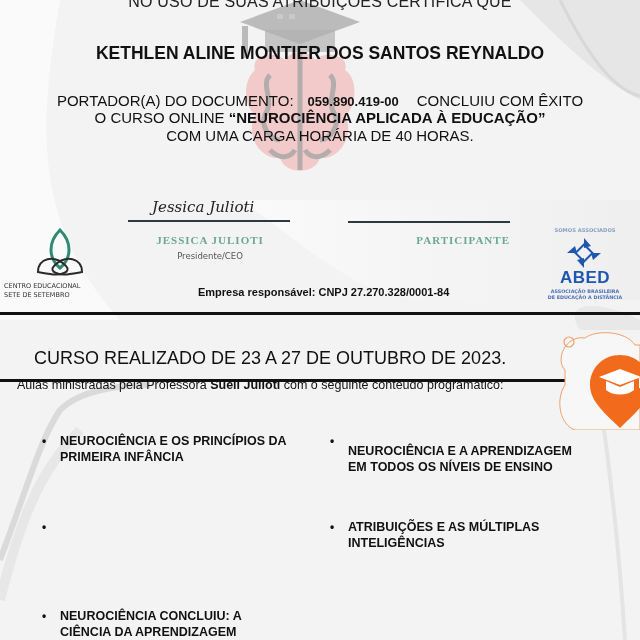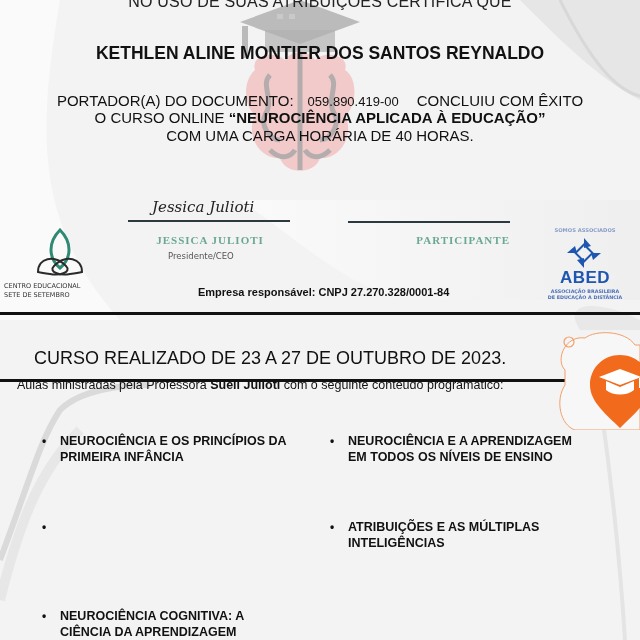--- a/index.html
+++ b/index.html
@@ -10,21 +10,21 @@
     font-family:"Liberation Sans", sans-serif;
     color:#111;
   }
   .bg-layer { position:absolute; inset:0; pointer-events:none; }
   .abs { position:absolute; }
   .center-text { left:0; width:640px; text-align:center; }
 
   .top-line { top:-7px; font-size:16px; color:#222; letter-spacing:0.2px; }
   .name { top:43px; font-size:17.5px; font-weight:bold; color:#111; }
   .doc-line { top:92px; font-size:15px; color:#111; }
-  .doc-line .doc-num { font-size:13px; margin:0 18px 0 14px; }
+  .doc-line .doc-num { font-size:13px; margin:0 18px 0 14px;font-weight:bold; }
   .course-line { top:109px; font-size:15px; }
   .course-line b { font-weight:bold; }
   .hours-line { top:127px; font-size:15px; }
 
   .sig-line { height:2px; background:#2c3a40; }
   .sig-name { font-family:"Liberation Serif", serif; color:#6aa894; font-size:11px; letter-spacing:1px; font-weight:bold; }
   .sig-role { font-family:"DejaVu Sans", sans-serif; font-size:8.5px; color:#555; }
   .signature { font-family:"DejaVu Serif", serif; font-style:italic; font-size:15px; color:#222; }
 
   .company { top:286px; left:198px; font-size:11px; font-weight:bold; color:#111; }
@@ -95,21 +95,21 @@
   <path d="M48,44 C48,30 32,26 20,38 C14,44 26,48 36,46 C44,45 48,44 48,44 Z" fill="none" stroke="#2a2a2a" stroke-width="2"></path>
 </svg>
 <div class="abs logo-text" style="left:4px;top:282px;width:110px;">
   <div>CENTRO EDUCACIONAL</div>
   <div>SETE DE SETEMBRO</div>
 </div>
 
 <div class="abs signature" style="left:152px;top:198px;">Jessica Julioti</div>
 <div class="abs sig-line" style="left:128px;top:220px;width:162px;"></div>
 <div class="abs sig-name" style="left:150px;top:234px;width:120px;text-align:center;">JESSICA JULIOTI</div>
-<div class="abs sig-role" style="left:168px;top:251px;width:120px;">Presidente/CEO</div>
+<div class="abs sig-role" style="left:150px;top:251px;width:120px;text-align:center;">Presidente/CEO</div>
 
 <div class="abs sig-line" style="left:348px;top:221px;width:162px;"></div>
 <div class="abs sig-name" style="left:348px;top:234px;width:162px;text-align:right;">PARTICIPANTE</div>
 
 <div class="abs abed-small" style="left:540px;top:227px;width:90px;font-size:5.2px;color:#8aa0c8;">SOMOS ASSOCIADOS</div>
 <svg class="abs" style="left:565px;top:236px;" width="38" height="34" viewBox="0 0 38 34">
   <path d="M19,2 L26,10 L19,12 Z" fill="#1f57b0"></path>
   <path d="M36,17 L28,24 L26,17 Z" fill="#1f57b0"></path>
   <path d="M19,32 L12,24 L19,22 Z" fill="#1f57b0"></path>
   <path d="M2,17 L10,10 L12,17 Z" fill="#1f57b0"></path>
@@ -137,25 +137,25 @@
   <path d="M51,51 L51,60 C58,66 72,66 79,60 L79,51 L65,57 Z" fill="#ffffff"></path>
   <rect x="84" y="48" width="2" height="10" fill="#ffffff"></rect>
 </svg>
 
 <div class="abs topic" style="left:34px;top:434px;">
   <span class="bullet">•</span>
   <span class="txt">NEUROCIÊNCIA E OS PRINCÍPIOS DA PRIMEIRA INFÂNCIA</span>
 </div>
 <div class="abs topic" style="left:322px;top:434px;">
   <span class="bullet">•</span>
-  <span class="txt" style="width:235px;">NEUROCIÊNCIA E A APRENDIZAGEM EM TODOS OS NÍVEIS DE ENSINO</span>
+  <span class="txt" style="width:235px;margin-top:10px;">NEUROCIÊNCIA E A APRENDIZAGEM EM TODOS OS NÍVEIS DE ENSINO</span>
 </div>
 <div class="abs topic" style="left:34px;top:520px;">
   <span class="bullet">•</span>
 </div>
 <div class="abs topic" style="left:322px;top:520px;">
   <span class="bullet">•</span>
   <span class="txt">ATRIBUIÇÕES E AS MÚLTIPLAS INTELIGÊNCIAS</span>
 </div>
 <div class="abs topic" style="left:34px;top:609px;">
   <span class="bullet">•</span>
-  <span class="txt" style="width:220px;">NEUROCIÊNCIA COGNITIVA: A CIÊNCIA DA APRENDIZAGEM</span>
+  <span class="txt" style="width:220px;">NEUROCIÊNCIA CONCLUIU: A CIÊNCIA DA APRENDIZAGEM</span>
 </div>
 
 </body></html>

